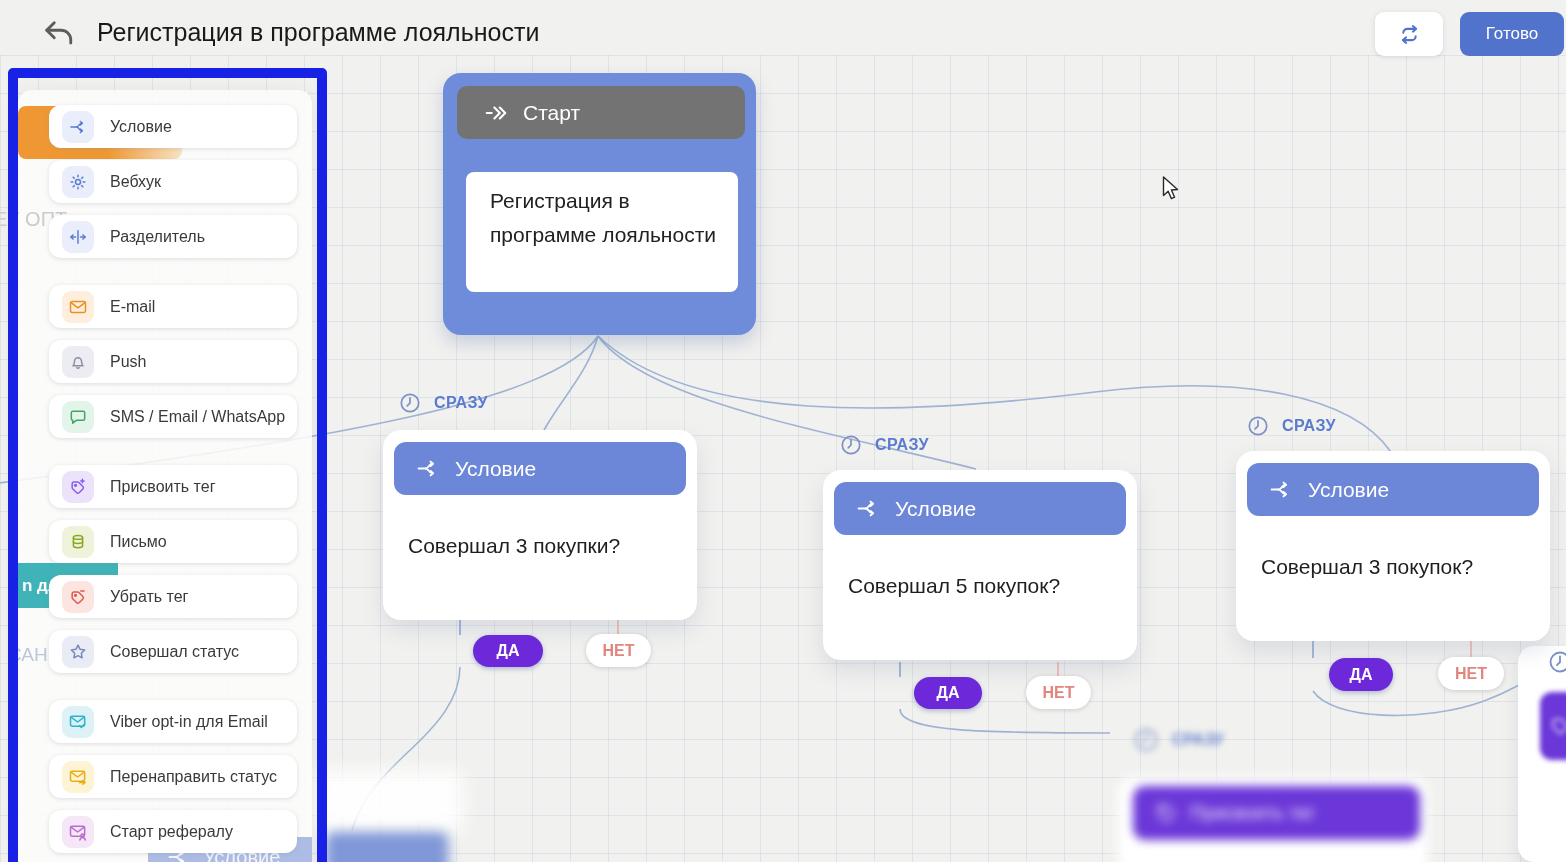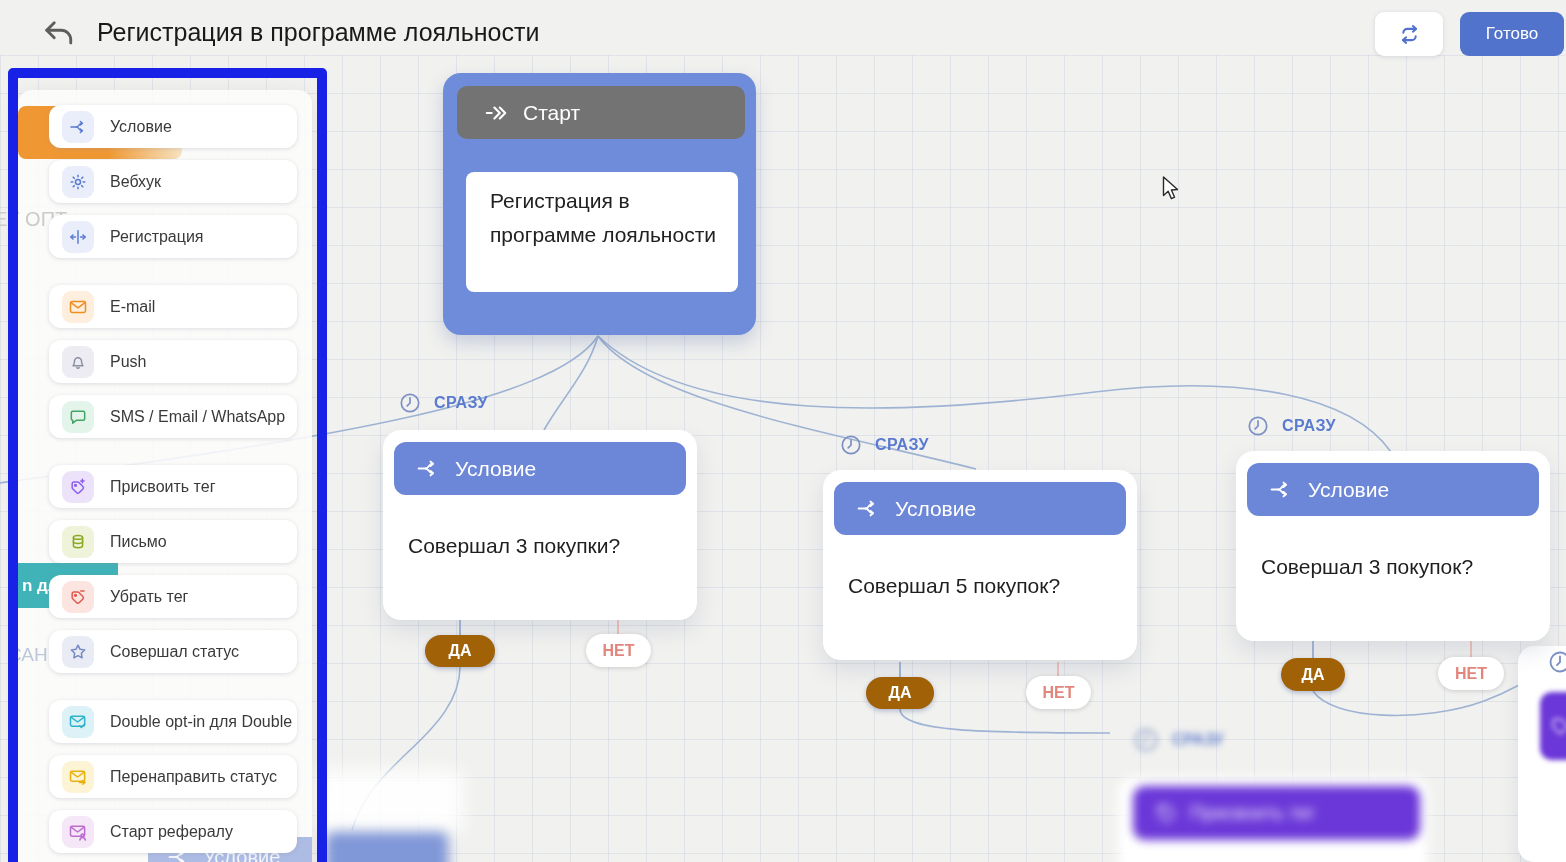--- a/index.html
+++ b/index.html
@@ -79,21 +79,21 @@
   .delay svg { color:#7d90c4; }
   .delay1 { left:399px; top:392px; }
   .delay2 { left:840px; top:434px; }
   .delay3 { left:1247px; top:415px; }
 
   .pill {
     position:absolute; z-index:6; border-radius:17px;
     display:flex; align-items:center; justify-content:center;
     font-size:16px; font-weight:bold; cursor:pointer;
   }
-  .pill-yes { background:#a16207; color:#fff; box-shadow:0 2px 5px rgba(60,80,140,.35); }
+  .pill-yes { background:#6d28d9; color:#fff; box-shadow:0 2px 5px rgba(60,80,140,.35);margin-left:48px; }
   .pill-no  { background:#fff; color:#e2857d; box-shadow:0 1px 5px rgba(0,0,0,.16); }
   .y1 { left:425px; top:635px; width:70px; height:32px; }
   .n1 { left:586px; top:634px; width:65px; height:33px; }
   .y2 { left:866px; top:677px; width:68px; height:32px; }
   .n2 { left:1026px; top:676px; width:65px; height:33px; }
   .y3 { left:1281px; top:658px; width:64px; height:33px; }
   .n3 { left:1438px; top:657px; width:66px; height:33px; }
 
   
   .fuzz-white-bl { position:absolute; left:313px; top:770px; width:150px; height:62px; background:rgba(255,255,255,.9); filter:blur(9px); z-index:2; }
@@ -344,21 +344,21 @@
 </div>
 <div class="item" style="top:215px">
   <span class="ic ic-blue">
     <svg width="20" height="20" viewBox="0 0 24 24" fill="none" stroke="currentColor" stroke-width="1.8" stroke-linecap="round" stroke-linejoin="round">
         <path d="M12 4.5v15"></path>
         <path d="M9 12H3.5M15 12h5.5"></path>
         <path d="M6 9.5 3.5 12 6 14.5"></path>
         <path d="M18 9.5 20.5 12 18 14.5"></path>
       </svg>
   </span>
-  <span class="lbl">Регистрация</span>
+  <span class="lbl">Разделитель</span>
 </div>
 <div class="item" style="top:285px">
   <span class="ic ic-orange">
     <svg width="20" height="20" viewBox="0 0 24 24" fill="none" stroke="currentColor" stroke-width="1.8" stroke-linecap="round" stroke-linejoin="round">
         <rect x="3" y="5.5" width="18" height="13" rx="2"></rect>
         <path d="M4 7l8 6 8-6"></path>
       </svg>
   </span>
   <span class="lbl">E-mail</span>
 </div>
@@ -418,21 +418,21 @@
   <span class="lbl">Совершал статус</span>
 </div>
 <div class="item" style="top:700px">
   <span class="ic ic-cyan">
     <svg width="20" height="20" viewBox="0 0 24 24" fill="none" stroke="currentColor" stroke-width="1.8" stroke-linecap="round" stroke-linejoin="round">
         <rect x="3" y="5" width="17" height="12" rx="2"></rect>
         <path d="M4 6.5l7.5 5.5L19 6.5"></path>
         <path d="M14 16.5l2 2 4-4"></path>
       </svg>
   </span>
-  <span class="lbl">Double opt-in для Double</span>
+  <span class="lbl">Viber opt-in для Email</span>
 </div>
 <div class="item" style="top:755px">
   <span class="ic ic-yellow">
     <svg width="20" height="20" viewBox="0 0 24 24" fill="none" stroke="currentColor" stroke-width="1.8" stroke-linecap="round" stroke-linejoin="round">
         <rect x="3" y="5" width="17" height="12" rx="2"></rect>
         <path d="M4 6.5l7.5 5.5L19 6.5"></path>
         <path d="M13.8 18.5h6.4"></path>
         <path d="M17.8 16.3 20.2 18.5 17.8 20.7"></path>
       </svg>
   </span>

